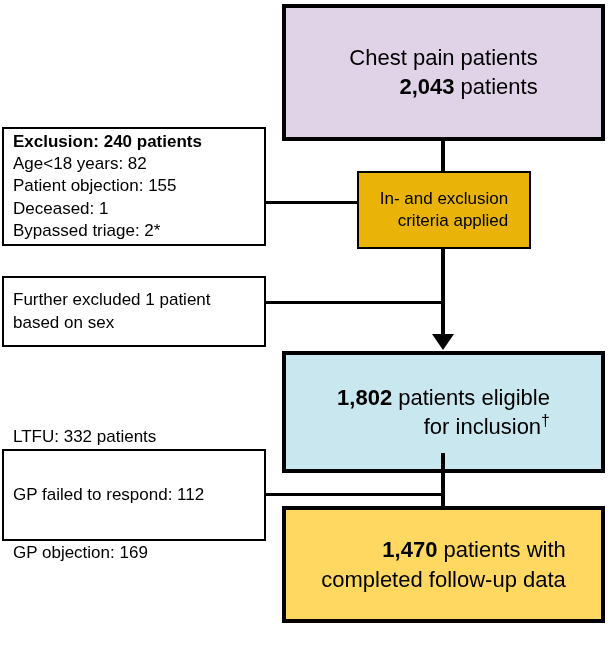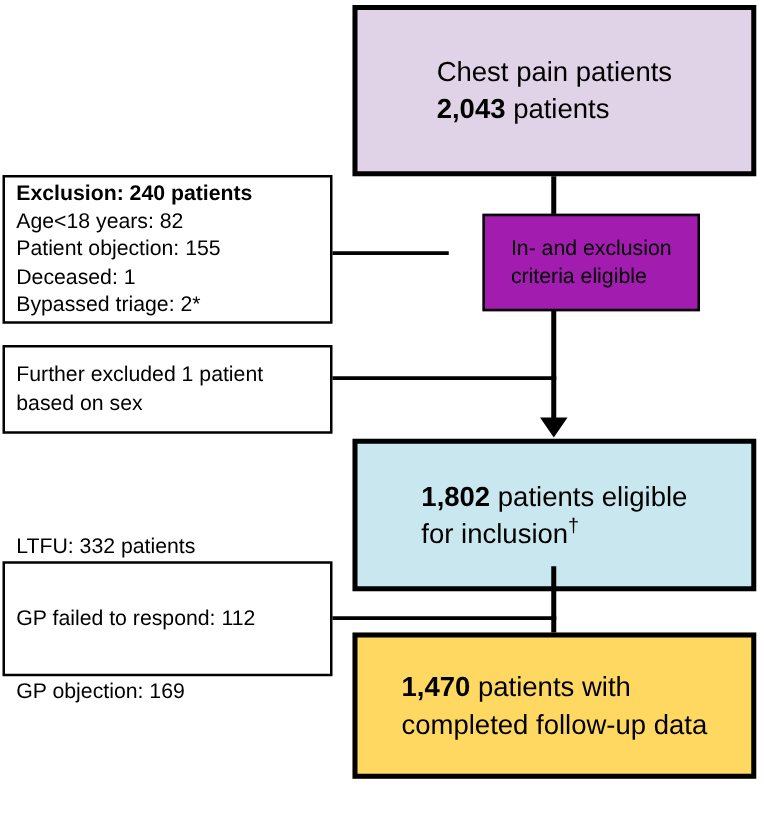--- a/index.html
+++ b/index.html
@@ -1,37 +1,37 @@
 <!DOCTYPE html>
 <html><head>
 <meta charset="utf-8">
 <style>
   html,body{margin:0;padding:0;background:#ffffff;}
   body{font-family:"Liberation Sans","DejaVu Sans",sans-serif;}
   #stage{position:relative;width:611px;height:651px;background:#ffffff;overflow:hidden;}
 
-  .box{position:absolute;box-sizing:border-box;display:flex;align-items:center;justify-content:center;text-align:left;color:#000;}
+  .box{position:absolute;box-sizing:border-box;display:flex;align-items:center;justify-content:center;text-align:right;color:#000;}
   .thick{border:4px solid #000;}
   .thin{border:2px solid #000;}
 
   .lead{font-weight:700;}
 
   
   #box-top{left:282px;top:4px;width:323px;height:137px;background:#e0d3e7;font-size:22px;line-height:1.28;}
   #box-eligible{left:282px;top:351px;width:323px;height:122px;background:#c9e7ee;font-size:22px;line-height:1.32;}
   #box-final{left:282px;top:506px;width:323px;height:117px;background:#ffd862;font-size:22px;line-height:1.32;}
 
   
-  #box-criteria{left:357px;top:171px;width:174px;height:78px;background:#a21caf;font-size:17px;line-height:1.3;margin-left:29px;}
+  #box-criteria{left:357px;top:171px;width:174px;height:78px;background:#eab308;font-size:17px;line-height:1.3;}
 
   
   .leftbox{position:absolute;box-sizing:border-box;border:2px solid #000;background:#fff;
            display:flex;flex-direction:column;justify-content:center;text-align:left;
            padding:3px 8px 3px 9px;font-size:17px;line-height:1.30;color:#000;}
-  #box-exclusion{left:2px;top:140px;width:264px;height:119px;}
+  #box-exclusion{left:2px;top:127px;width:264px;height:119px;}
   #box-further{left:2px;top:276px;width:264px;height:71px;}
   #box-ltfu{left:2px;top:449px;width:264px;height:92px;gap:36px;}
 
   .leftbox .hdr{font-weight:700;}
 
   
   .vline{position:absolute;background:#000;width:4px;}
   .hline{position:absolute;background:#000;height:3px;}
   .arrow{position:absolute;width:0;height:0;border-left:11px solid transparent;
          border-right:11px solid transparent;border-top:16px solid #000;}
@@ -58,21 +58,21 @@
       <div>Chest pain patients</div>
       <div><span class="lead">2,043</span><span> patients</span></div>
     </div>
   </div>
 
   <div class="vline" id="v-top"></div>
 
   <div id="box-criteria" class="box thin">
     <div>
       <div>In- and exclusion</div>
-      <div>criteria eligible</div>
+      <div>criteria applied</div>
     </div>
   </div>
 
   <div id="box-exclusion" class="leftbox">
     <div class="hdr">Exclusion: 240 patients</div>
     <div>Age&lt;18 years: 82</div>
     <div>Patient objection: 155</div>
     <div>Deceased: 1</div>
     <div>Bypassed triage: 2*</div>
   </div>

